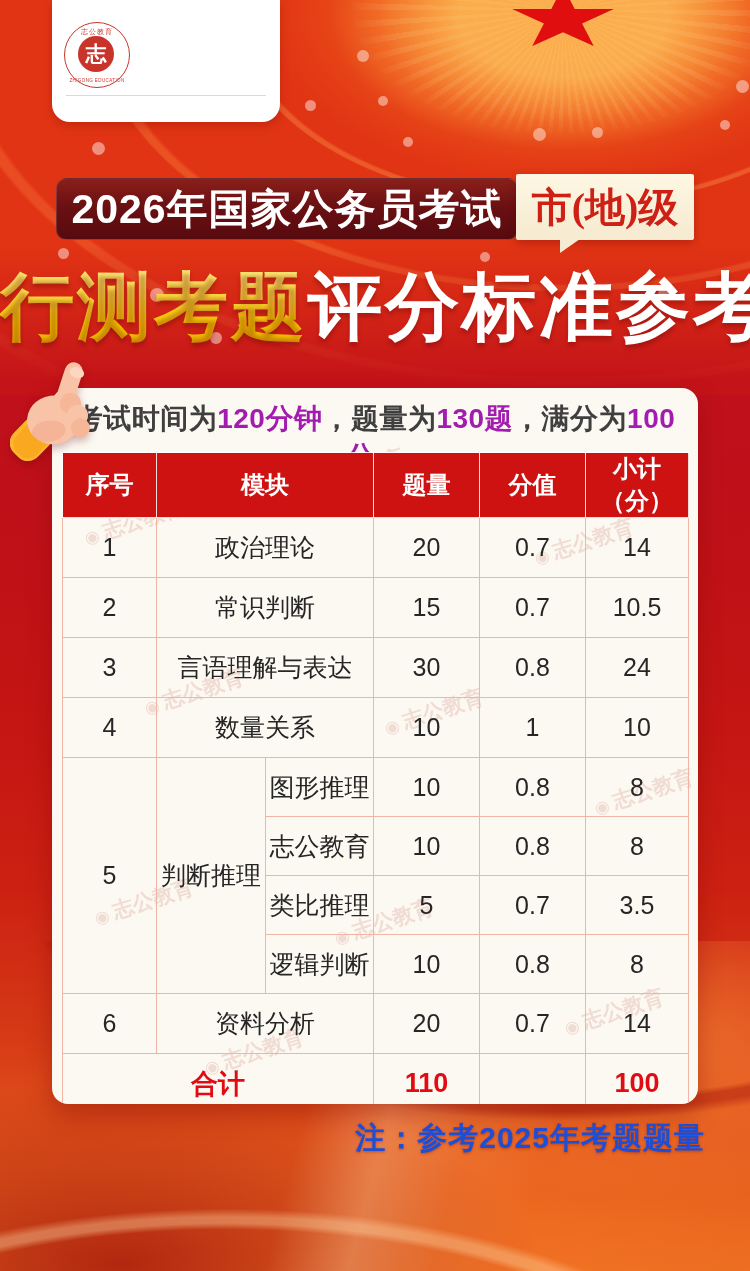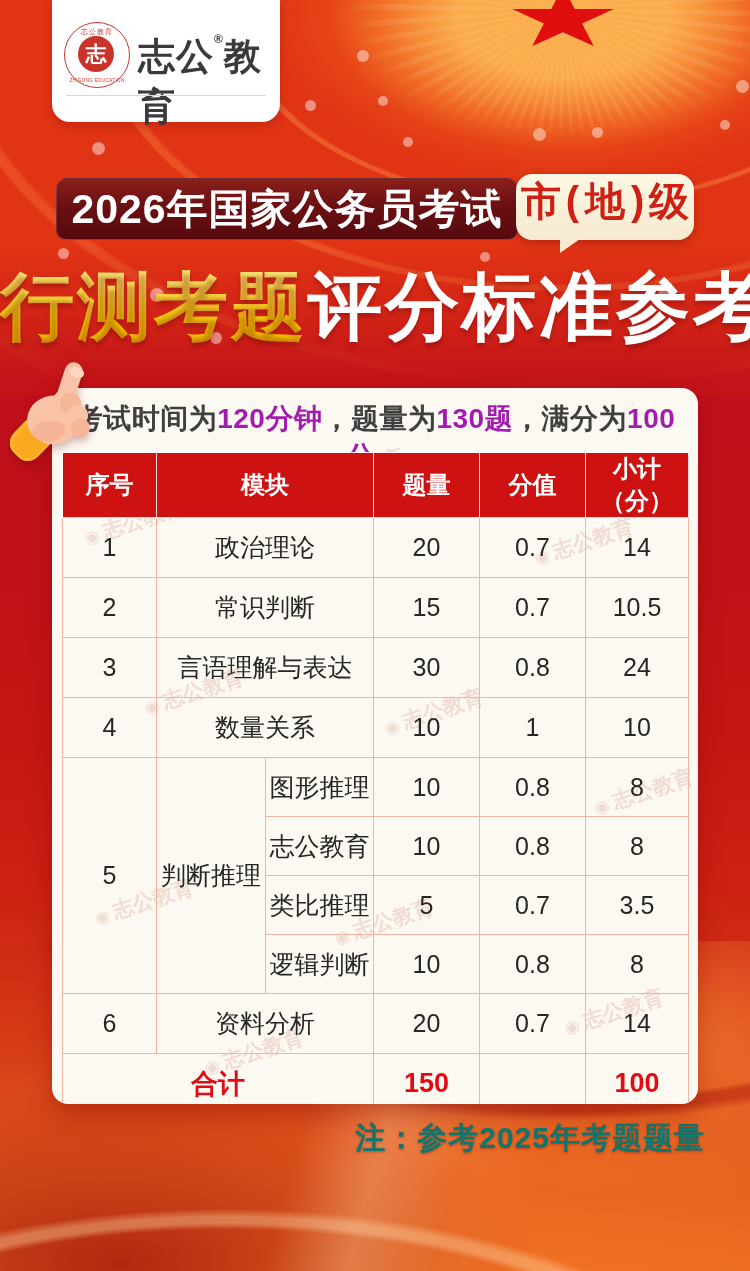--- a/index.html
+++ b/index.html
@@ -54,25 +54,25 @@
     font-size:15px; font-weight:600; color:#4c4c4c; letter-spacing:6px; }
   
   .banner{
     position:absolute; left:56px; top:178px; width:462px; height:62px; border-radius:10px;
     background:linear-gradient(180deg,#8a1f1a 0%,#6b1013 45%,#570a0e 100%);
     border:1px solid rgba(255,255,255,.14);
     display:flex; align-items:center; justify-content:center;
     color:#fff; font-size:41px; font-weight:800; letter-spacing:1px;
   }
   .badge{
-    position:absolute; left:516px; top:174px; width:178px; height:66px; border-radius:16px;
+    position:absolute; left:516px; top:174px; width:178px; height:66px; border-radius:2px;
     background:linear-gradient(180deg,#fdf7e3 0%,#f6ead0 100%);
-    display:flex; align-items:flex-start; justify-content:center;
+    display:flex; align-items:center; justify-content:center;
     color:#cf2015; font-size:40px; font-weight:900;
-    font-family:Liberation Mono, monospace;
+    font-family:Liberation Serif, serif;
     box-shadow:0 3px 8px rgba(90,0,0,.3);
   }
   .badge::after{
     content:""; position:absolute; left:44px; bottom:-13px;
     border-top:14px solid #f6ead0; border-right:20px solid transparent;
   }
   
   .main-title{
     position:absolute; left:0; top:258px; width:750px; text-align:center;
     font-family:"Liberation Serif","DejaVu Serif",serif;
@@ -104,21 +104,21 @@
     background:#ce1111; color:#fff; font-size:24px; font-weight:800; height:46px;
     border:1px solid rgba(255,255,255,.85);
   }
   table.score td{
     border:1px solid #f0b5a5; text-align:center; vertical-align:middle;
     font-size:25px; color:#262626; background:transparent;
   }
   tr.r60{ height:60px; } tr.r59{ height:59px; }
   tr.total-row td{ color:#e30b13; font-weight:800; font-size:27px; }
   
-  .footnote{ position:absolute; top:1118px; right:45px; color:#0f766e; font-size:30px;
+  .footnote{ position:absolute; top:1118px; right:45px; color:#1d4ed8; font-size:30px;
     font-weight:600; letter-spacing:1px; text-shadow:0 1px 3px rgba(150,30,0,.5); z-index:3; }
   .bottom-art{
     position:absolute; left:0; bottom:0; width:750px; height:330px;
     background:
       linear-gradient(105deg, transparent 42%, rgba(255,225,180,.30) 52%, rgba(255,190,120,.12) 62%, transparent 72%),
       radial-gradient(ellipse 900px 420px at 30% 160%, transparent 57%, rgba(255,215,165,.40) 58.5% 60%, transparent 62%),
       radial-gradient(ellipse 800px 380px at 75% -25%, transparent 63%, rgba(165,15,8,.45) 64.5% 66.5%, transparent 69%),
       radial-gradient(ellipse 620px 270px at 16% 98%, rgba(150,8,8,.70), transparent 68%),
       radial-gradient(ellipse 520px 230px at 86% 30%, rgba(255,155,62,.55), transparent 70%),
       radial-gradient(ellipse 720px 310px at 50% 118%, rgba(255,125,42,.55), transparent 76%);
@@ -145,23 +145,20 @@
   <span class="dot" style="left:480px;top:252px;width:10px;height:10px;"></span>
   <span class="dot" style="left:58px;top:248px;width:11px;height:11px;"></span>
 </div>
 
 <div class="logo-card">
   <div class="seal">
     <span class="seal-arc top">志公教育</span>
     <div class="seal-disc">志</div>
     <span class="seal-arc bottom">ZHIGONG EDUCATION</span>
   </div>
-  <div class="brand-line">
-    <span>志公</span><sup>®</sup><span>教育</span>
-  </div>
   <div class="logo-divider"></div>
 </div>
 
 <div class="banner">
   <span>2026年国家公务员考试</span>
 </div>
 <div class="badge">
   <span>市(地)级</span>
 </div>
 
@@ -274,21 +271,21 @@
       </tr>
       <tr class="r60">
         <td>6</td>
         <td colspan="2">资料分析</td>
         <td>20</td>
         <td>0.7</td>
         <td>14</td>
       </tr>
       <tr class="r60 total-row">
         <td colspan="3">合计</td>
-        <td>150</td>
+        <td>110</td>
         <td></td>
         <td>100</td>
       </tr>
     </tbody>
   </table>
 </div>
 
 <div class="footnote">注：参考2025年考题题量</div>
 
 <div class="bottom-art"></div>

